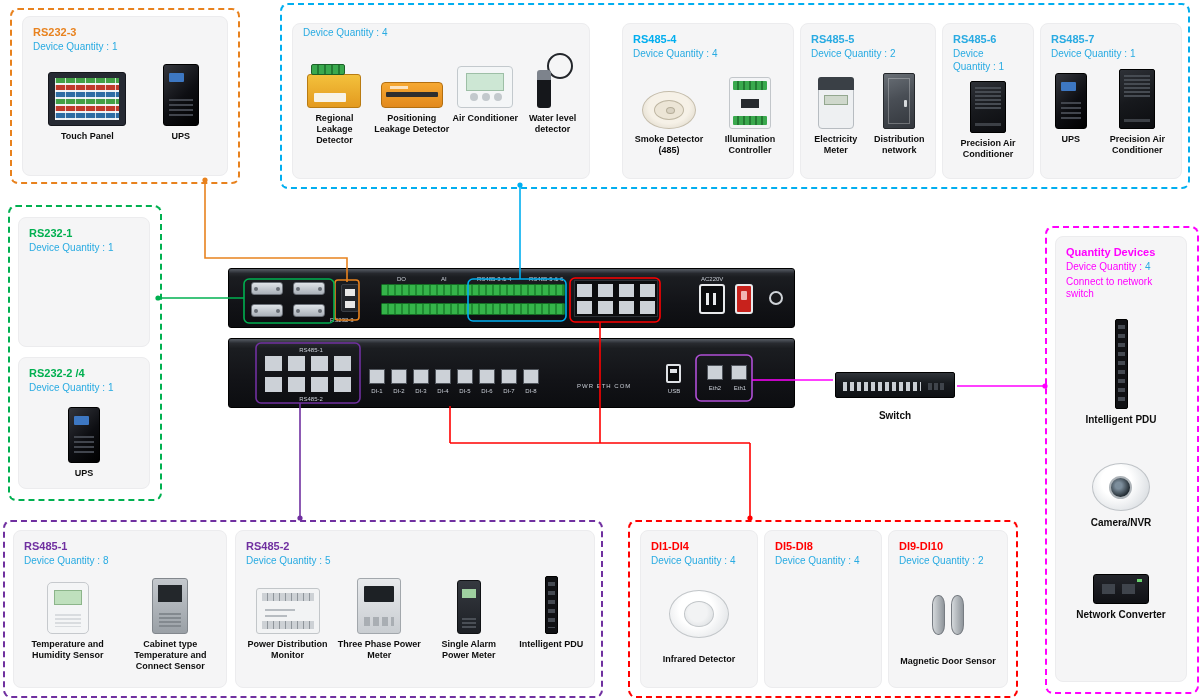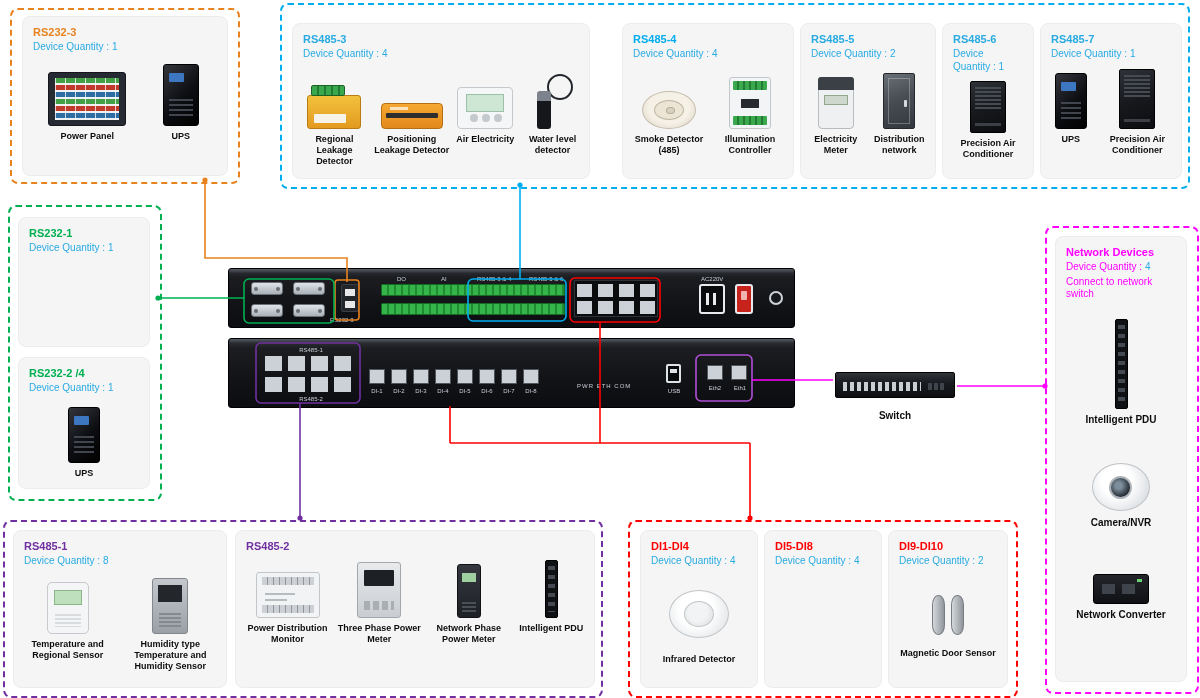--- a/index.html
+++ b/index.html
@@ -145,55 +145,54 @@
 
   <div class="gbox" style="left:10px;top:8px;width:226px;height:172px;border-color:var(--orange)">
     <div class="panel" style="left:10px;top:6px;width:204px;height:158px">
       <div class="ptitle" style="color:var(--orange)">RS232-3</div>
       <div class="pqty"><span style="color:var(--blue)">Device Quantity : </span><span style="color:var(--blue)">1</span></div>
       <div class="drow">
         <div class="dev" style="width:98px">
           <div class="icw" style="height:66px">
               <span class="ic ic-touch"></span>
             </div>
-          <div class="dlabel">Power Panel</div>
+          <div class="dlabel">Touch Panel</div>
         </div>
         <div class="dev" style="width:62px">
           <div class="icw" style="height:66px">
               <span class="ic ic-ups"></span>
             </div>
           <div class="dlabel">UPS</div>
         </div>
       </div>
     </div>
   </div>
 
   <div class="gbox" style="left:280px;top:3px;width:906px;height:182px;border-color:var(--cyan)">
 
     <div class="panel" style="left:10px;top:18px;width:296px;height:154px">
-      <div class="ptitle" style="color:var(--blue)">RS485-3</div>
       <div class="pqty"><span style="color:var(--blue)">Device Quantity : </span><span style="color:var(--blue)">4</span></div>
       <div class="drow">
         <div class="dev" style="width:74px">
           <div class="icw" style="height:62px">
               <span class="ic ic-leak1"></span>
             </div>
           <div class="dlabel">Regional Leakage Detector</div>
         </div>
         <div class="dev" style="width:76px">
           <div class="icw" style="height:62px">
               <span class="ic ic-leak2"></span>
             </div>
           <div class="dlabel">Positioning Leakage Detector</div>
         </div>
         <div class="dev" style="width:66px">
           <div class="icw" style="height:62px">
               <span class="ic ic-acc"></span>
             </div>
-          <div class="dlabel">Air Electricity</div>
+          <div class="dlabel">Air Conditioner</div>
         </div>
         <div class="dev" style="width:64px">
           <div class="icw" style="height:62px">
               <span class="ic ic-water"></span>
             </div>
           <div class="dlabel">Water level detector</div>
         </div>
       </div>
     </div>
 
@@ -282,21 +281,21 @@
               <span class="ic ic-ups sm"></span>
             </div>
           <div class="dlabel">UPS</div>
         </div>
       </div>
     </div>
   </div>
 
   <div class="gbox" style="left:1045px;top:226px;width:150px;height:464px;border-color:var(--magenta)">
     <div class="panel" style="left:8px;top:8px;width:130px;height:444px">
-      <div class="ptitle" style="color:var(--magenta)">Network Devices</div>
+      <div class="ptitle" style="color:var(--magenta)">Quantity Devices</div>
       <div class="pqty"><span style="color:var(--magenta)">Device Quantity : </span><span style="color:var(--blue)">4</span></div>
       <div class="pnote" style="color:var(--magenta)">Connect to network switch</div>
       <div class="dev vdev" style="margin-top:18px">
         <span class="ic ic-pdu"></span>
         <div class="dlabel">Intelligent PDU</div>
       </div>
       <div class="dev vdev" style="margin-top:36px">
         <span class="ic ic-cam"></span>
         <div class="dlabel">Camera/NVR</div>
       </div>
@@ -309,50 +308,51 @@
 
   <div class="gbox" style="left:3px;top:520px;width:596px;height:174px;border-color:var(--purple)">
     <div class="panel" style="left:8px;top:8px;width:212px;height:156px">
       <div class="ptitle" style="color:var(--purple)">RS485-1</div>
       <div class="pqty"><span style="color:var(--blue)">Device Quantity : </span><span style="color:var(--blue)">8</span></div>
       <div class="drow">
         <div class="dev" style="width:98px">
           <div class="icw" style="height:60px">
               <span class="ic ic-th"></span>
             </div>
-          <div class="dlabel">Temperature and Regional Sensor</div>
+          <div class="dlabel">Temperature and Humidity Sensor</div>
         </div>
         <div class="dev" style="width:102px">
           <div class="icw" style="height:60px">
               <span class="ic ic-cth"></span>
             </div>
-          <div class="dlabel">Humidity type Temperature and Humidity Sensor</div>
+          <div class="dlabel">Cabinet type Temperature and Connect Sensor</div>
         </div>
       </div>
     </div>
     <div class="panel" style="left:230px;top:8px;width:358px;height:156px">
       <div class="ptitle" style="color:var(--purple)">RS485-2</div>
+      <div class="pqty"><span style="color:var(--blue)">Device Quantity : </span><span style="color:var(--blue)">5</span></div>
       <div class="drow">
         <div class="dev" style="width:88px">
           <div class="icw" style="height:60px">
               <span class="ic ic-pdm"></span>
             </div>
           <div class="dlabel">Power Distribution Monitor</div>
         </div>
         <div class="dev" style="width:84px">
           <div class="icw" style="height:60px">
               <span class="ic ic-3pm"></span>
             </div>
           <div class="dlabel">Three Phase Power Meter</div>
         </div>
         <div class="dev" style="width:84px">
           <div class="icw" style="height:60px">
               <span class="ic ic-1pm"></span>
             </div>
-          <div class="dlabel">Network Phase Power Meter</div>
+          <div class="dlabel">Single Alarm Power Meter</div>
         </div>
         <div class="dev" style="width:70px">
           <div class="icw" style="height:60px">
               <span class="ic ic-pdu mid"></span>
             </div>
           <div class="dlabel">Intelligent PDU</div>
         </div>
       </div>
     </div>
   </div>
@@ -375,21 +375,21 @@
       <div class="pqty"><span style="color:var(--blue)">Device Quantity : </span><span style="color:var(--blue)">4</span></div>
     </div>
     <div class="panel" style="left:258px;top:8px;width:118px;height:156px">
       <div class="ptitle" style="color:var(--red)">DI9-DI10</div>
       <div class="pqty"><span style="color:var(--blue)">Device Quantity : </span><span style="color:var(--blue)">2</span></div>
       <div class="drow" style="padding-top:16px">
         <div class="dev" style="width:106px">
           <div class="icw" style="height:54px">
               <span class="ic ic-door"></span>
             </div>
-          <div class="dlabel" style="margin-top:10px">Magnetic Door Sensor</div>
+          <div class="dlabel" style="margin-top:18px">Magnetic Door Sensor</div>
         </div>
       </div>
     </div>
   </div>
 
   <div class="rack rear">
     <div class="db9" style="left:22px;top:13px"></div>
     <div class="db9" style="left:64px;top:13px"></div>
     <div class="db9" style="left:22px;top:35px"></div>
     <div class="db9" style="left:64px;top:35px"></div>

